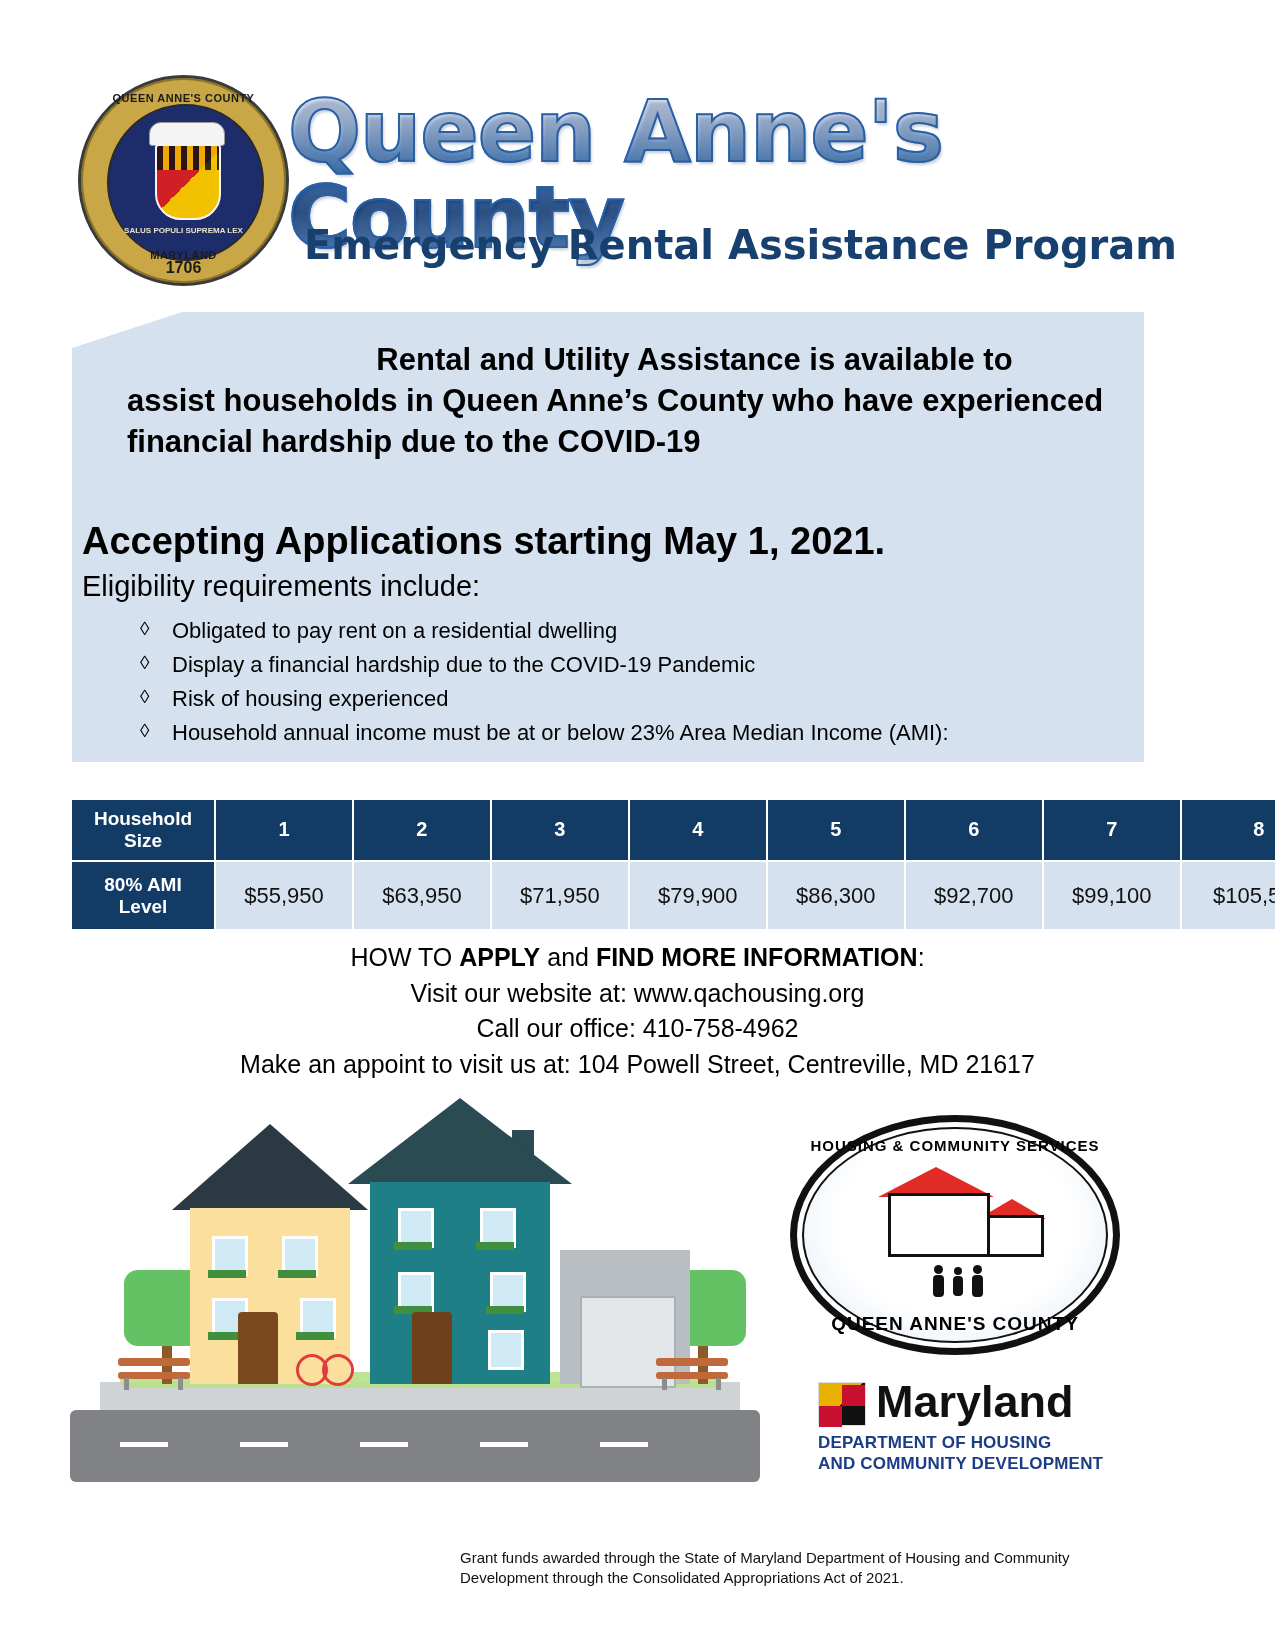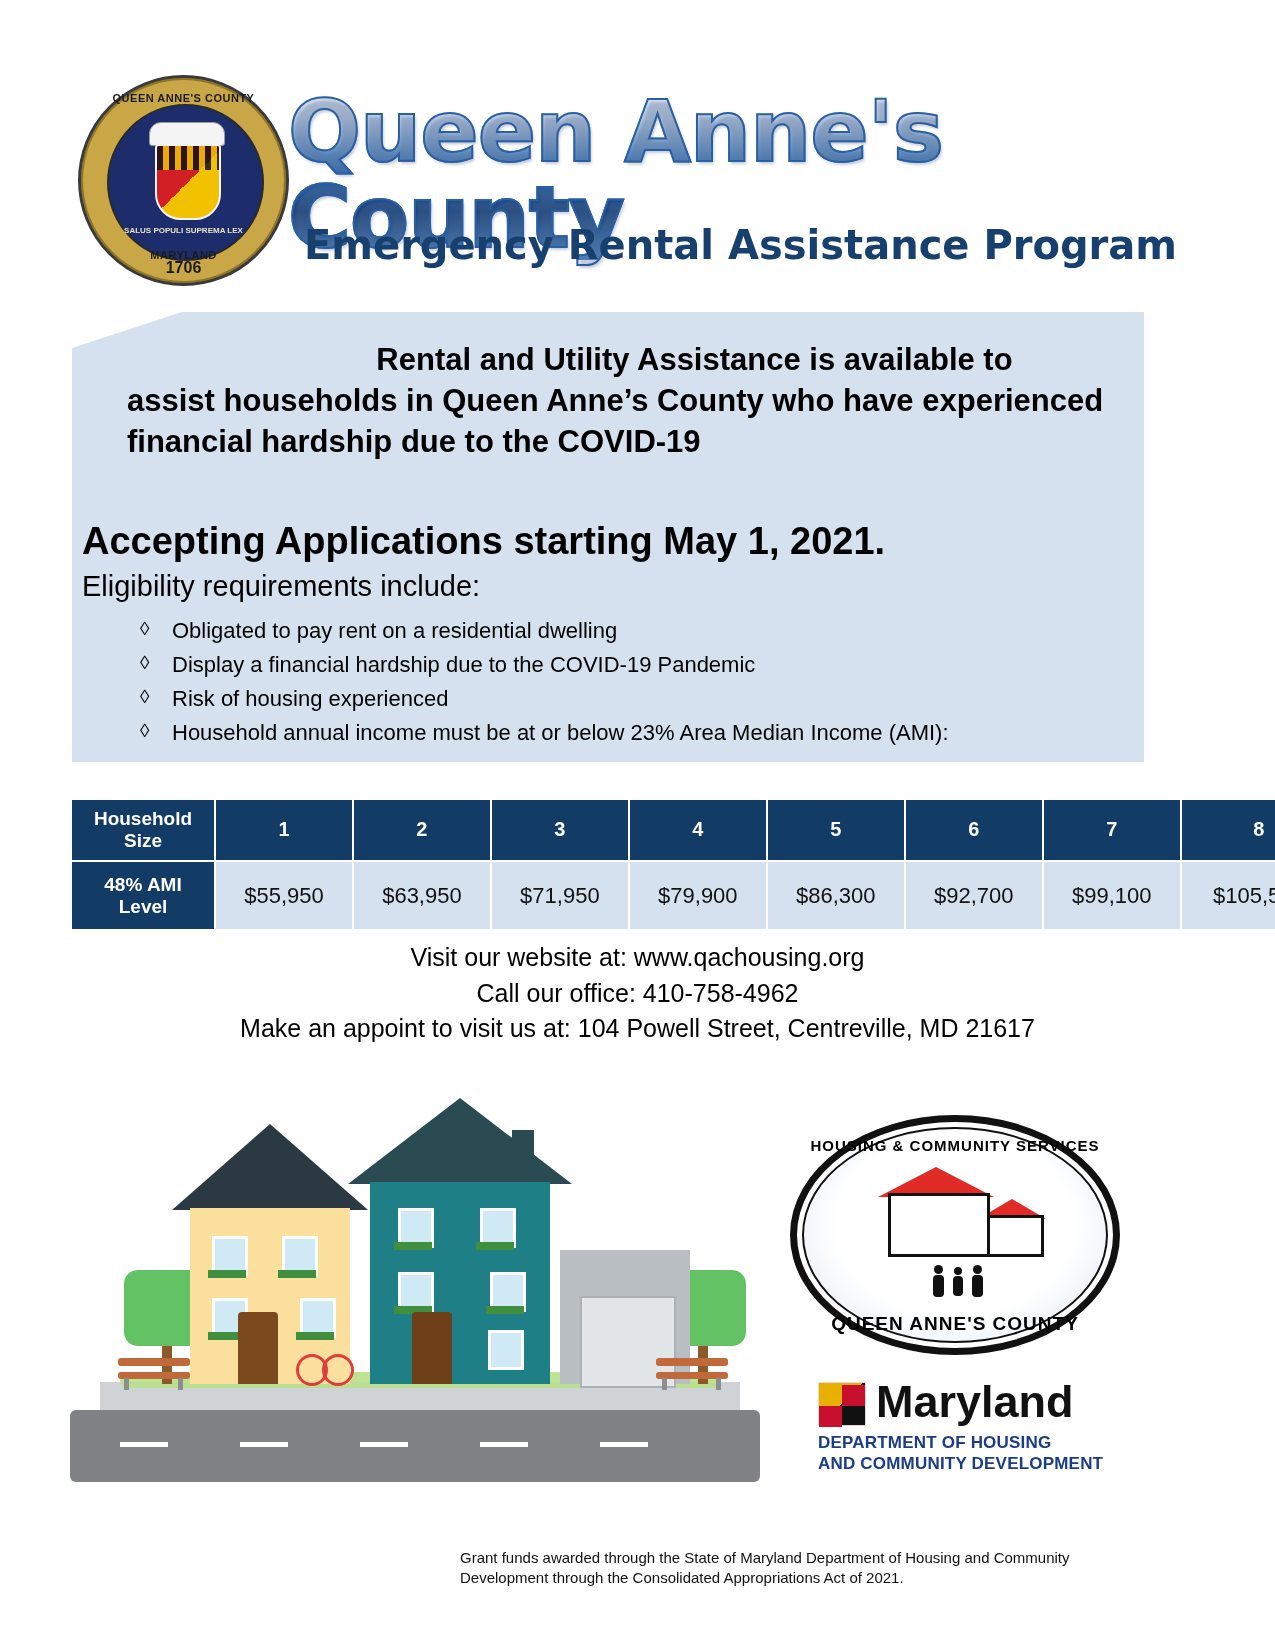--- a/index.html
+++ b/index.html
@@ -242,36 +242,39 @@
     <th class="col">2</th>
     <th class="col">3</th>
     <th class="col">4</th>
     <th class="col">5</th>
     <th class="col">6</th>
     <th class="col">7</th>
     <th class="col">8</th>
   </tr>
   <tr class="r2">
     <th class="rowhead">
-      <span>48% AMI</span><br>
+      <span>80% AMI</span><br>
       <span>Level</span>
     </th>
     <td>$55,950</td>
     <td>$63,950</td>
     <td>$71,950</td>
     <td>$79,900</td>
     <td>$86,300</td>
     <td>$92,700</td>
     <td>$99,100</td>
     <td>$105,500</td>
   </tr>
 </tbody>
   </table>
 
 <div class="contact">
+  <div>
+    <span>HOW TO </span><b>APPLY</b><span> and </span><b>FIND MORE INFORMATION</b><span>:</span>
+  </div>
   <div>Visit our website at: www.qachousing.org</div>
   <div>Call our office: 410-758-4962</div>
   <div>Make an appoint to visit us at: 104 Powell Street, Centreville, MD  21617</div>
 </div>
 
 <div class="scene">
   <div class="road"></div>
   <div class="road-dash" style="left:60px"></div>
   <div class="road-dash" style="left:180px"></div>
   <div class="road-dash" style="left:300px"></div>

